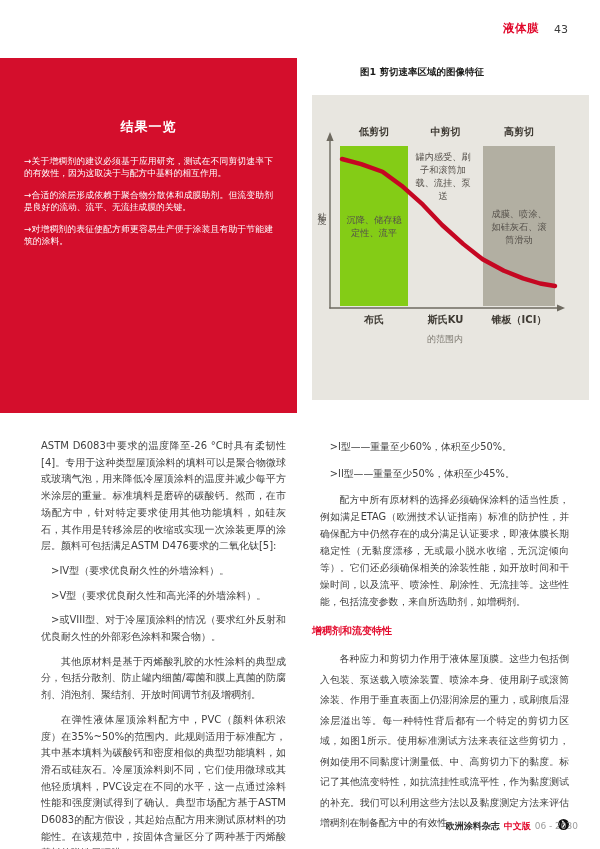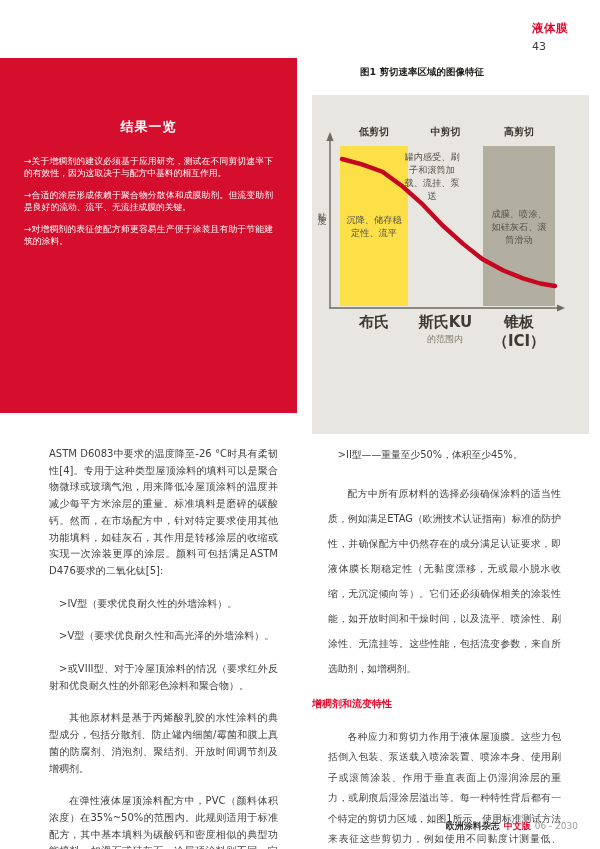--- a/index.html
+++ b/index.html
@@ -4,60 +4,60 @@
 <style>
   html,body{margin:0;padding:0;}
   body{
     width:600px;height:849px;position:relative;background:#ffffff;
     font-family:"DejaVu Sans","Liberation Sans",sans-serif;
     -webkit-font-smoothing:antialiased;
   }
   .page{position:absolute;inset:0;overflow:hidden;}
 
   
-  .hdr{position:absolute;top:21px;right:32px;display:flex;align-items:flex-start;gap:4px;flex-direction:column;}
+  .hdr{position:absolute;top:21px;right:32px;display:flex;align-items:flex-end;gap:15px;}
   .hdr .section{font-size:11.5px;font-weight:700;color:#E10A2D;letter-spacing:.5px;}
   .hdr .pnum{font-size:11px;color:#3c3c3c;}
 
   
   .results{position:absolute;left:0;top:58px;width:297px;height:355px;background:#D40E2C;
     color:#fff;box-sizing:border-box;padding:60px 24px 0 24px;}
   .results h2{margin:0 0 20px 0;text-align:center;font-size:13px;font-weight:700;letter-spacing:1px;}
   .results p{margin:0 0 11px 0;font-size:8.8px;line-height:11.6px;text-align:justify;}
 
   
   .figure{position:absolute;left:312px;top:66px;width:277px;}
   .fig-title{margin:0 0 16px 0;font-size:9.5px;font-weight:700;color:#1c1c1a;padding-left:48px;}
-  .panel{position:relative;width:277px;height:339px;background:#E8E6E0;}
+  .panel{position:relative;width:277px;height:305px;background:#E8E6E0;}
   .rh{position:absolute;top:30px;font-size:10px;font-weight:700;color:#3e3a33;text-align:center;}
   .rh-low{left:28px;width:68px;} .rh-mid{left:96px;width:75px;} .rh-high{left:171px;width:72px;}
-  .box-white{position:absolute;left:28px;top:51px;width:68px;height:160px;background:#fde047;
+  .box-white{position:absolute;left:28px;top:51px;width:68px;height:160px;background:#84cc16;
     display:flex;align-items:center;justify-content:center;padding:0 5px;box-sizing:border-box;}
   .box-dark{position:absolute;left:171px;top:51px;width:72px;height:160px;background:#B2AFA2;
     display:flex;align-items:center;justify-content:center;padding:0 5px;box-sizing:border-box;}
   .note{font-size:9.2px;line-height:13px;color:#55504a;text-align:center;}
-  .note-mid{position:absolute;left:88px;top:55px;width:64px;z-index:3;}
+  .note-mid{position:absolute;left:99px;top:55px;width:64px;z-index:3;}
   .plot-svg{position:absolute;left:0;top:0;z-index:2;pointer-events:none;}
   .ylabel{position:absolute;left:3px;top:110px;writing-mode:vertical-rl;font-size:9px;
     color:#55514a;letter-spacing:3px;z-index:3;}
-  .xtick{position:absolute;top:218px;font-size:15px;font-weight:700;color:#3e3a33;text-align:center;z-index:3;}
+  .xtick{position:absolute;top:218px;font-size:10px;font-weight:700;color:#3e3a33;text-align:center;z-index:3;}
   .xt-0{left:28px;width:68px;} .xt-1{left:96px;width:75px;} .xt-2{left:171px;width:72px;}
   .xlabel{position:absolute;left:18px;top:238px;width:230px;text-align:center;
     font-size:9px;color:#7e7a71;z-index:3;}
 
   
   .col{position:absolute;top:430px;color:#3f3f3f;text-align:justify;}
-  .col p{margin:16px;}
+  .col p{margin:8px;}
   .col-left{left:33px;width:261px;font-size:10px;line-height:16.7px;}
   .col-right{left:312px;width:265px;font-size:9.8px;}
   .i1{text-indent:1em;}
   .i2{text-indent:2em;}
   .mt3{margin-top:3px !important;}
   .r-item{line-height:18.5px;}
-  .r-p1{line-height:25px;margin-top:2px !important;}
+  .r-p1{line-height:17px;margin-top:2px !important;}
   .r-head{margin:14px 0 11px 0;font-size:10px;font-weight:700;color:#E30B2D;text-align:left;}
   .r-p2{line-height:20.5px;position:relative;}
   .end-icon{position:absolute;right:0;bottom:4px;width:11px;height:11px;border-radius:50%;
     background:#101010;color:#fff;font-size:7px;line-height:11px;text-align:center;text-indent:0;
     font-weight:700;}
 
   
   .ftr{position:absolute;top:820px;right:22px;font-size:9px;display:flex;align-items:baseline;gap:4px;}
   .ftr .journal{font-weight:700;color:#2f2f2f;}
   .ftr .edition{font-weight:700;color:#E30B2D;}
@@ -114,20 +114,21 @@
   <div class="col col-left">
     <p>ASTM D6083中要求的温度降至-26 °C时具有柔韧性[4]。专用于这种类型屋顶涂料的填料可以是聚合物微球或玻璃气泡，用来降低冷屋顶涂料的温度并减少每平方米涂层的重量。标准填料是磨碎的碳酸钙。然而，在市场配方中，针对特定要求使用其他功能填料，如硅灰石，其作用是转移涂层的收缩或实现一次涂装更厚的涂层。颜料可包括满足ASTM D476要求的二氧化钛[5]:</p>
     <p class="i1 mt3">&gt;IV型（要求优良耐久性的外墙涂料）。</p>
     <p class="i1">&gt;V型（要求优良耐久性和高光泽的外墙涂料）。</p>
     <p class="i1">&gt;或VIII型、对于冷屋顶涂料的情况（要求红外反射和优良耐久性的外部彩色涂料和聚合物）。</p>
     <p class="i2 mt3">其他原材料是基于丙烯酸乳胶的水性涂料的典型成分，包括分散剂、防止罐内细菌/霉菌和膜上真菌的防腐剂、消泡剂、聚结剂、开放时间调节剂及增稠剂。</p>
     <p class="i2 mt3">在弹性液体屋顶涂料配方中，PVC（颜料体积浓度）在35%~50%的范围内。此规则适用于标准配方，其中基本填料为碳酸钙和密度相似的典型功能填料，如滑石或硅灰石。冷屋顶涂料则不同，它们使用微球或其他轻质填料，PVC设定在不同的水平，这一点通过涂料性能和强度测试得到了确认。典型市场配方基于ASTM D6083的配方假设，其起始点配方用来测试原材料的功能性。在该规范中，按固体含量区分了两种基于丙烯酸基料的弹性屋顶膜:</p>
   </div>
 
   <div class="col col-right">
+    <p class="i1 r-item">&gt;I型——重量至少60%，体积至少50%。</p>
     <p class="i1 r-item">&gt;II型——重量至少50%，体积至少45%。</p>
     <p class="i2 r-p1">配方中所有原材料的选择必须确保涂料的适当性质，例如满足ETAG（欧洲技术认证指南）标准的防护性，并确保配方中仍然存在的成分满足认证要求，即液体膜长期稳定性（无黏度漂移，无或最小脱水收缩，无沉淀倾向等）。它们还必须确保相关的涂装性能，如开放时间和干燥时间，以及流平、喷涂性、刷涂性、无流挂等。这些性能，包括流变参数，来自所选助剂，如增稠剂。</p>
     <h4 class="r-head">增稠剂和流变特性</h4>
     <p class="i2 r-p2">
       <span>各种应力和剪切力作用于液体屋顶膜。这些力包括倒入包装、泵送载入喷涂装置、喷涂本身、使用刷子或滚筒涂装、作用于垂直表面上仍湿润涂层的重力，或刷痕后湿涂层溢出等。每一种特性背后都有一个特定的剪切力区域，如图1所示。使用标准测试方法来表征这些剪切力，例如使用不同黏度计测量低、中、高剪切力下的黏度。标记了其他流变特性，如抗流挂性或流平性，作为黏度测试的补充。我们可以利用这些方法以及黏度测定方法来评估增稠剂在制备配方中的有效性。</span>
       <span class="end-icon">❯</span>
     </p>
   </div>
 
   <div class="ftr">

